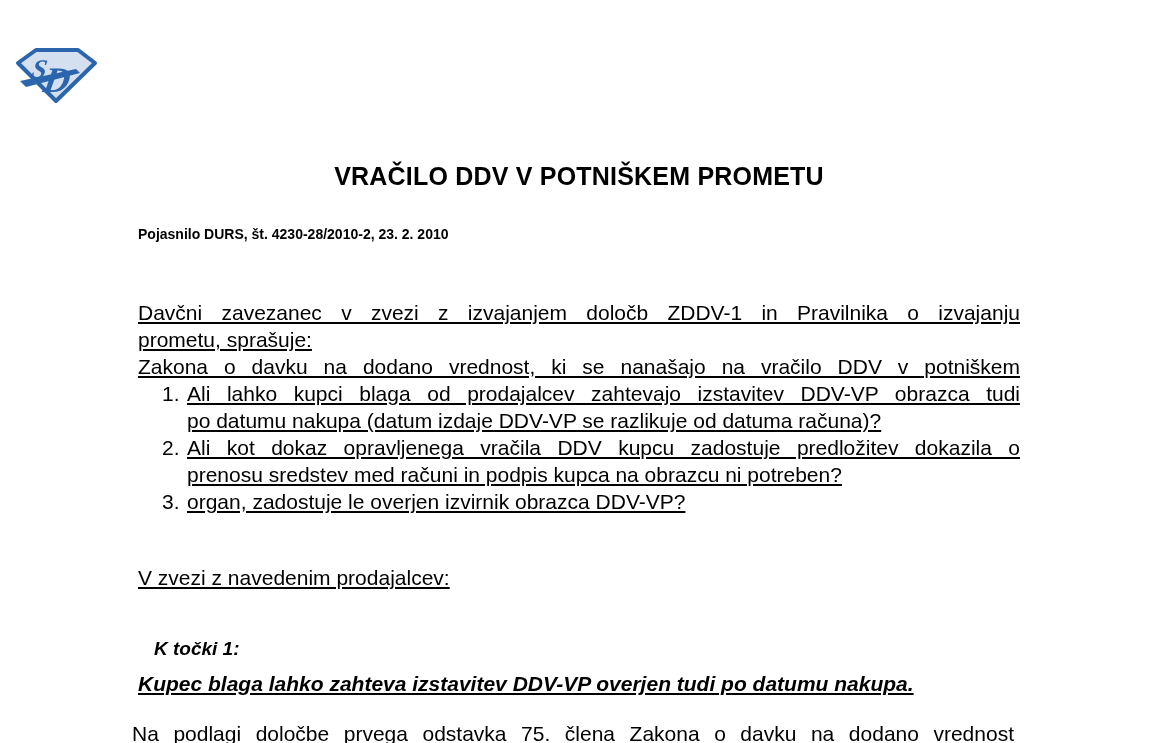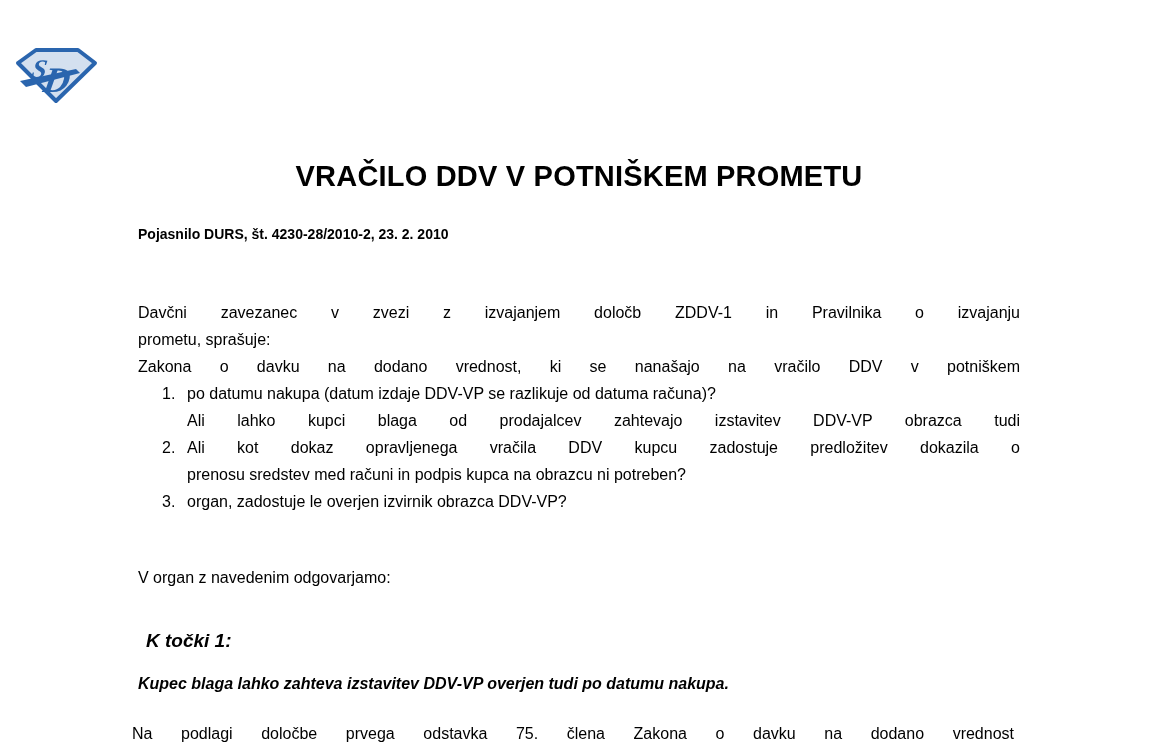--- a/index.html
+++ b/index.html
@@ -23,38 +23,39 @@
     width: 85px;
     height: 57px;
   }
   .doc-title {
     position: absolute;
     left: 138px;
     top: 161px;
     width: 882px;
     margin: 0;
     text-align: center;
-    font-size: 29px;
+    font-size: 25px;
     font-weight: bold;
     line-height: 30px;
     letter-spacing: 0.2px;
   }
   .doc-subtitle {
     position: absolute;
     left: 138px;
     top: 221px;
     width: 882px;
     margin: 0;
     font-size: 14px;
     font-weight: bold;
     line-height: 27px;
   }
   .body-text {
-    font-size: 16px;
+    font-size: 21px;
     line-height: 27px;
+    text-decoration: underline;
   }
   .intro {
     position: absolute;
     left: 138px;
     top: 299px;
     width: 882px;
   }
   .ln { white-space: normal; }
   .just {
     text-align: justify;
@@ -85,21 +86,21 @@
     position: absolute;
     left: 138px;
     top: 564px;
     width: 882px;
   }
   .section-heading {
     position: absolute;
     left: 138px;
     top: 619px;
     width: 882px;
-    margin: 8px;
+    margin: 16px;
     font-size: 19px;
     font-weight: bold;
     font-style: italic;
     line-height: 27px;
   }
   .answer-lead {
     position: absolute;
     left: 138px;
     top: 670px;
     width: 882px;
@@ -136,40 +137,40 @@
   <div class="intro body-text">
     <div class="ln just">Davčni zavezanec v zvezi z izvajanjem določb ZDDV-1 in Pravilnika o izvajanju</div>
     <div class="ln">prometu, sprašuje:</div>
     <div class="ln just">Zakona o davku na dodano vrednost, ki se nanašajo na vračilo DDV v potniškem</div>
   </div>
 
   <ol class="questions body-text">
     <li class="q-item">
       <span class="q-num">1.</span>
       <div class="q-text">
+        <div class="ln just">Ali lahko kupci blaga od prodajalcev zahtevajo izstavitev DDV-VP obrazca tudi</div>
         <div class="ln">po datumu nakupa (datum izdaje DDV-VP se razlikuje od datuma računa)?</div>
-        <div class="ln just">Ali lahko kupci blaga od prodajalcev zahtevajo izstavitev DDV-VP obrazca tudi</div>
       </div>
     </li>
     <li class="q-item">
       <span class="q-num">2.</span>
       <div class="q-text">
         <div class="ln just">Ali kot dokaz opravljenega vračila DDV kupcu zadostuje predložitev dokazila o</div>
         <div class="ln">prenosu sredstev med računi in podpis kupca na obrazcu ni potreben?</div>
       </div>
     </li>
     <li class="q-item">
       <span class="q-num">3.</span>
       <div class="q-text">
         <div class="ln">organ, zadostuje le overjen izvirnik obrazca DDV-VP?</div>
       </div>
     </li>
   </ol>
 
-  <div class="response-intro body-text">V organ z navedenim odgovarjamo:</div>
+  <div class="response-intro body-text">V zvezi z navedenim prodajalcev:</div>
 
   <h3 class="section-heading">K točki 1:</h3>
 
   <div class="answer-lead body-text">Kupec blaga lahko zahteva izstavitev DDV-VP overjen tudi po datumu nakupa.</div>
 
   <div class="truncated-line body-text">
     <div class="ln just">Na podlagi določbe prvega odstavka 75. člena Zakona o davku na dodano vrednost</div>
   </div>
 
 </div>

